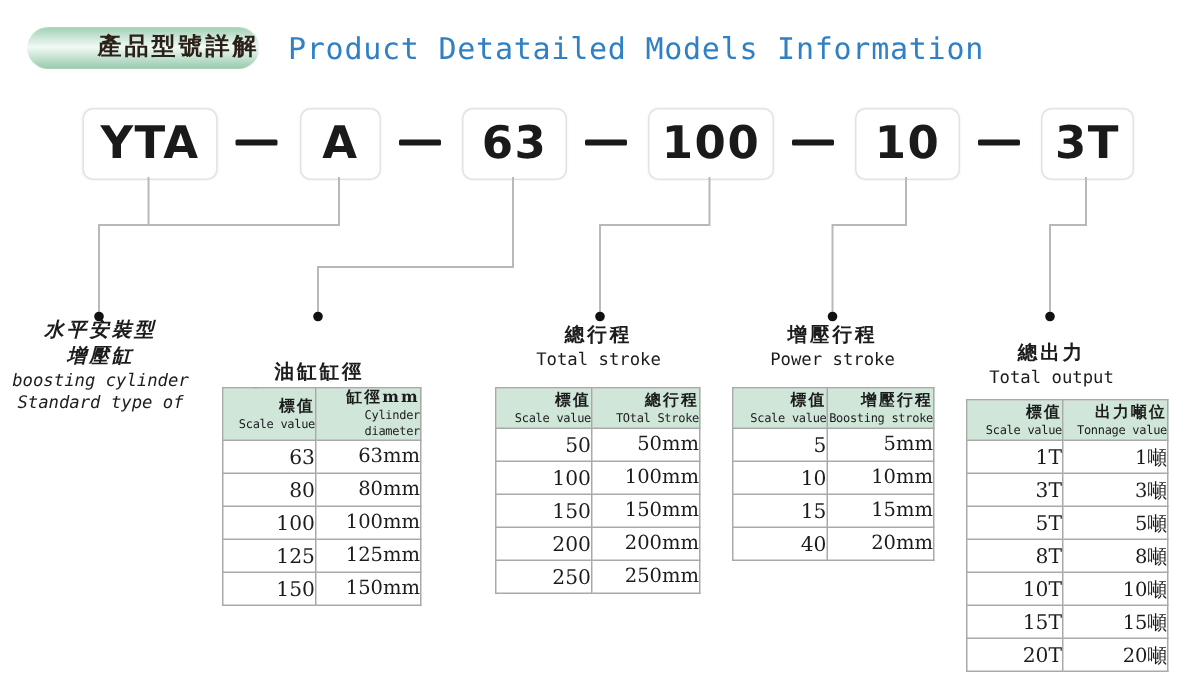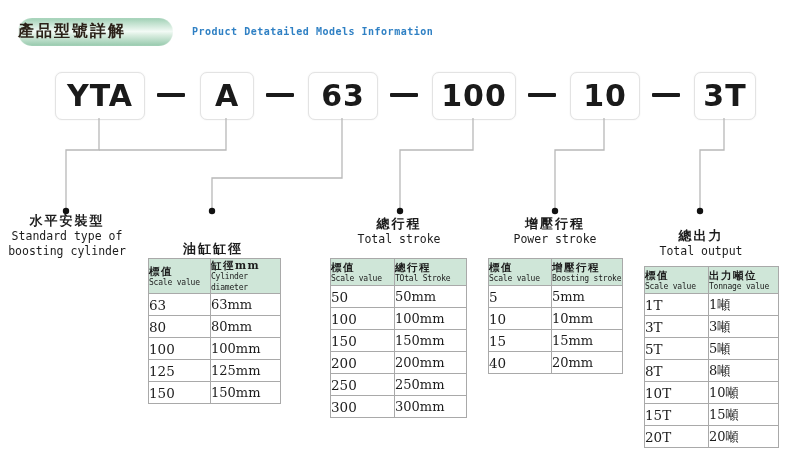--- a/index.html
+++ b/index.html
@@ -42,36 +42,36 @@
         #95c9ac 100%);
     box-shadow: inset 0 0 1px rgba(255,255,255,0.9);
   }
   #title-badge-text {
     position: absolute;
     left: 0;
     top: 0;
     width: 155px;
     height: 28px;
     line-height: 28px;
-    text-align: left;
-    font-family: Liberation Mono, monospace;
+    text-align: right;
+    font-family: Liberation Serif, serif;
     font-size: 16px;
     font-weight: bold;
     color: #2b2118;
     letter-spacing: 2px;
   }
   #title-en {
     position: absolute;
     left: 192px;
     top: 18px;
     height: 28px;
     line-height: 28px;
     font-family: "DejaVu Sans Mono", "Liberation Mono", monospace;
-    font-size: 10px;
-    font-weight: bold;
+    font-size: 20px;
+    font-weight: normal;
     color: #2f80c4;
     letter-spacing: 0.5px;
     white-space: nowrap;
   }
 
   
   .code-box {
     position: absolute;
     top: 72px;
     height: 46px;
@@ -120,32 +120,32 @@
     white-space: nowrap;
   }
   .sect-en {
     font-family: "DejaVu Sans Mono", "Liberation Mono", monospace;
     font-size: 11.5px;
     color: #1c1c1c;
     line-height: 15px;
     white-space: nowrap;
   }
   .sect-label.wrap .sect-cn,
-  .sect-label.wrap .sect-en { white-space: normal; }
+  .sect-label.wrap .sect-en { white-space: normal; font-style: italic; }
 
   
   .spec-table {
     position: absolute;
     border-collapse: collapse;
     table-layout: fixed;
   }
   .spec-table th,
   .spec-table td {
     border: 1px solid #a9a9a9;
-    text-align: left;
+    text-align: right;
     vertical-align: middle;
     padding: 0;
   }
   .spec-table th {
     background: #cfe6d8;
     height: 26px;
     font-weight: normal;
   }
   .th-cn {
     display: block;
@@ -225,22 +225,23 @@
       <circle cx="66" cy="211" r="3.2"></circle>
       <circle cx="212" cy="211" r="3.2"></circle>
       <circle cx="400" cy="211" r="3.2"></circle>
       <circle cx="555" cy="211" r="3.2"></circle>
       <circle cx="700" cy="211" r="3.2"></circle>
     </g>
   </svg>
 
   <div class="sect-label wrap" style="left:8px; top:212px; width:118px;">
     <div class="sect-cn">水平安裝型</div>
+    <div class="sect-cn">增壓缸</div>
+    <div class="sect-en">boosting cylinder</div>
     <div class="sect-en">Standard type of</div>
-    <div class="sect-en">boosting cylinder</div>
   </div>
 
   <div class="sect-label" style="left:152px; top:215px; width:122px;margin-top:25px;">
     <div class="sect-cn">油缸缸徑</div>
     <div class="sect-en">Cylinder diameter</div>
   </div>
 
   <div class="sect-label" style="left:338px; top:215px; width:122px;">
     <div class="sect-cn">總行程</div>
     <div class="sect-en">Total stroke</div>
@@ -328,24 +329,20 @@
         <td class="unit">150mm</td>
       </tr>
       <tr>
         <td>200</td>
         <td class="unit">200mm</td>
       </tr>
       <tr>
         <td>250</td>
         <td class="unit">250mm</td>
       </tr>
-      <tr>
-        <td>300</td>
-        <td class="unit">300mm</td>
-      </tr>
     </tbody>
   </table>
 
   <table class="spec-table" id="table-power-stroke" style="left:488px; top:258px; width:134px;">
     <colgroup>
         <col style="width:63px">
         <col style="width:71px">
       </colgroup>
     <thead>
       <tr>

